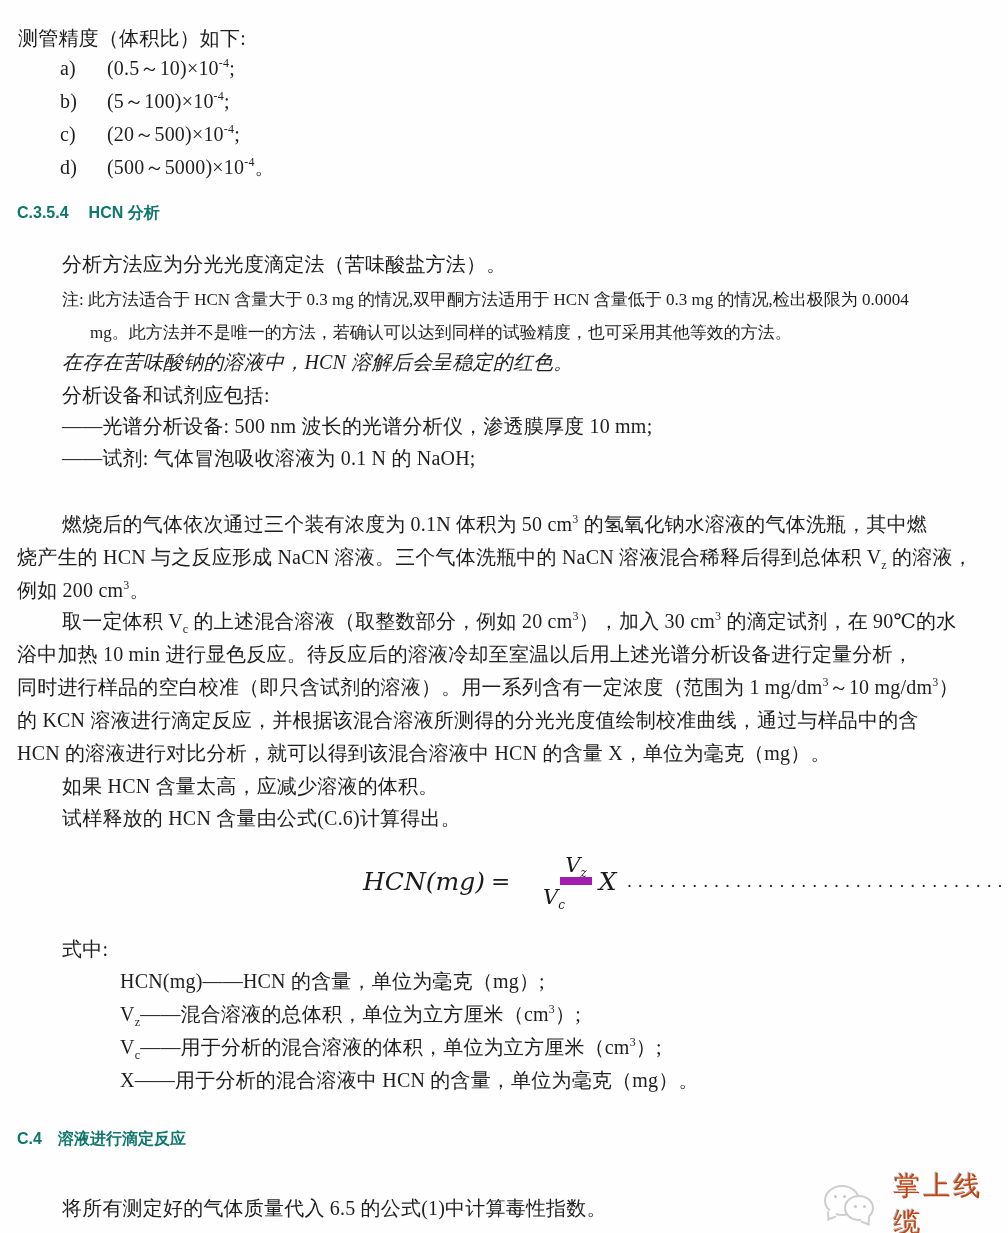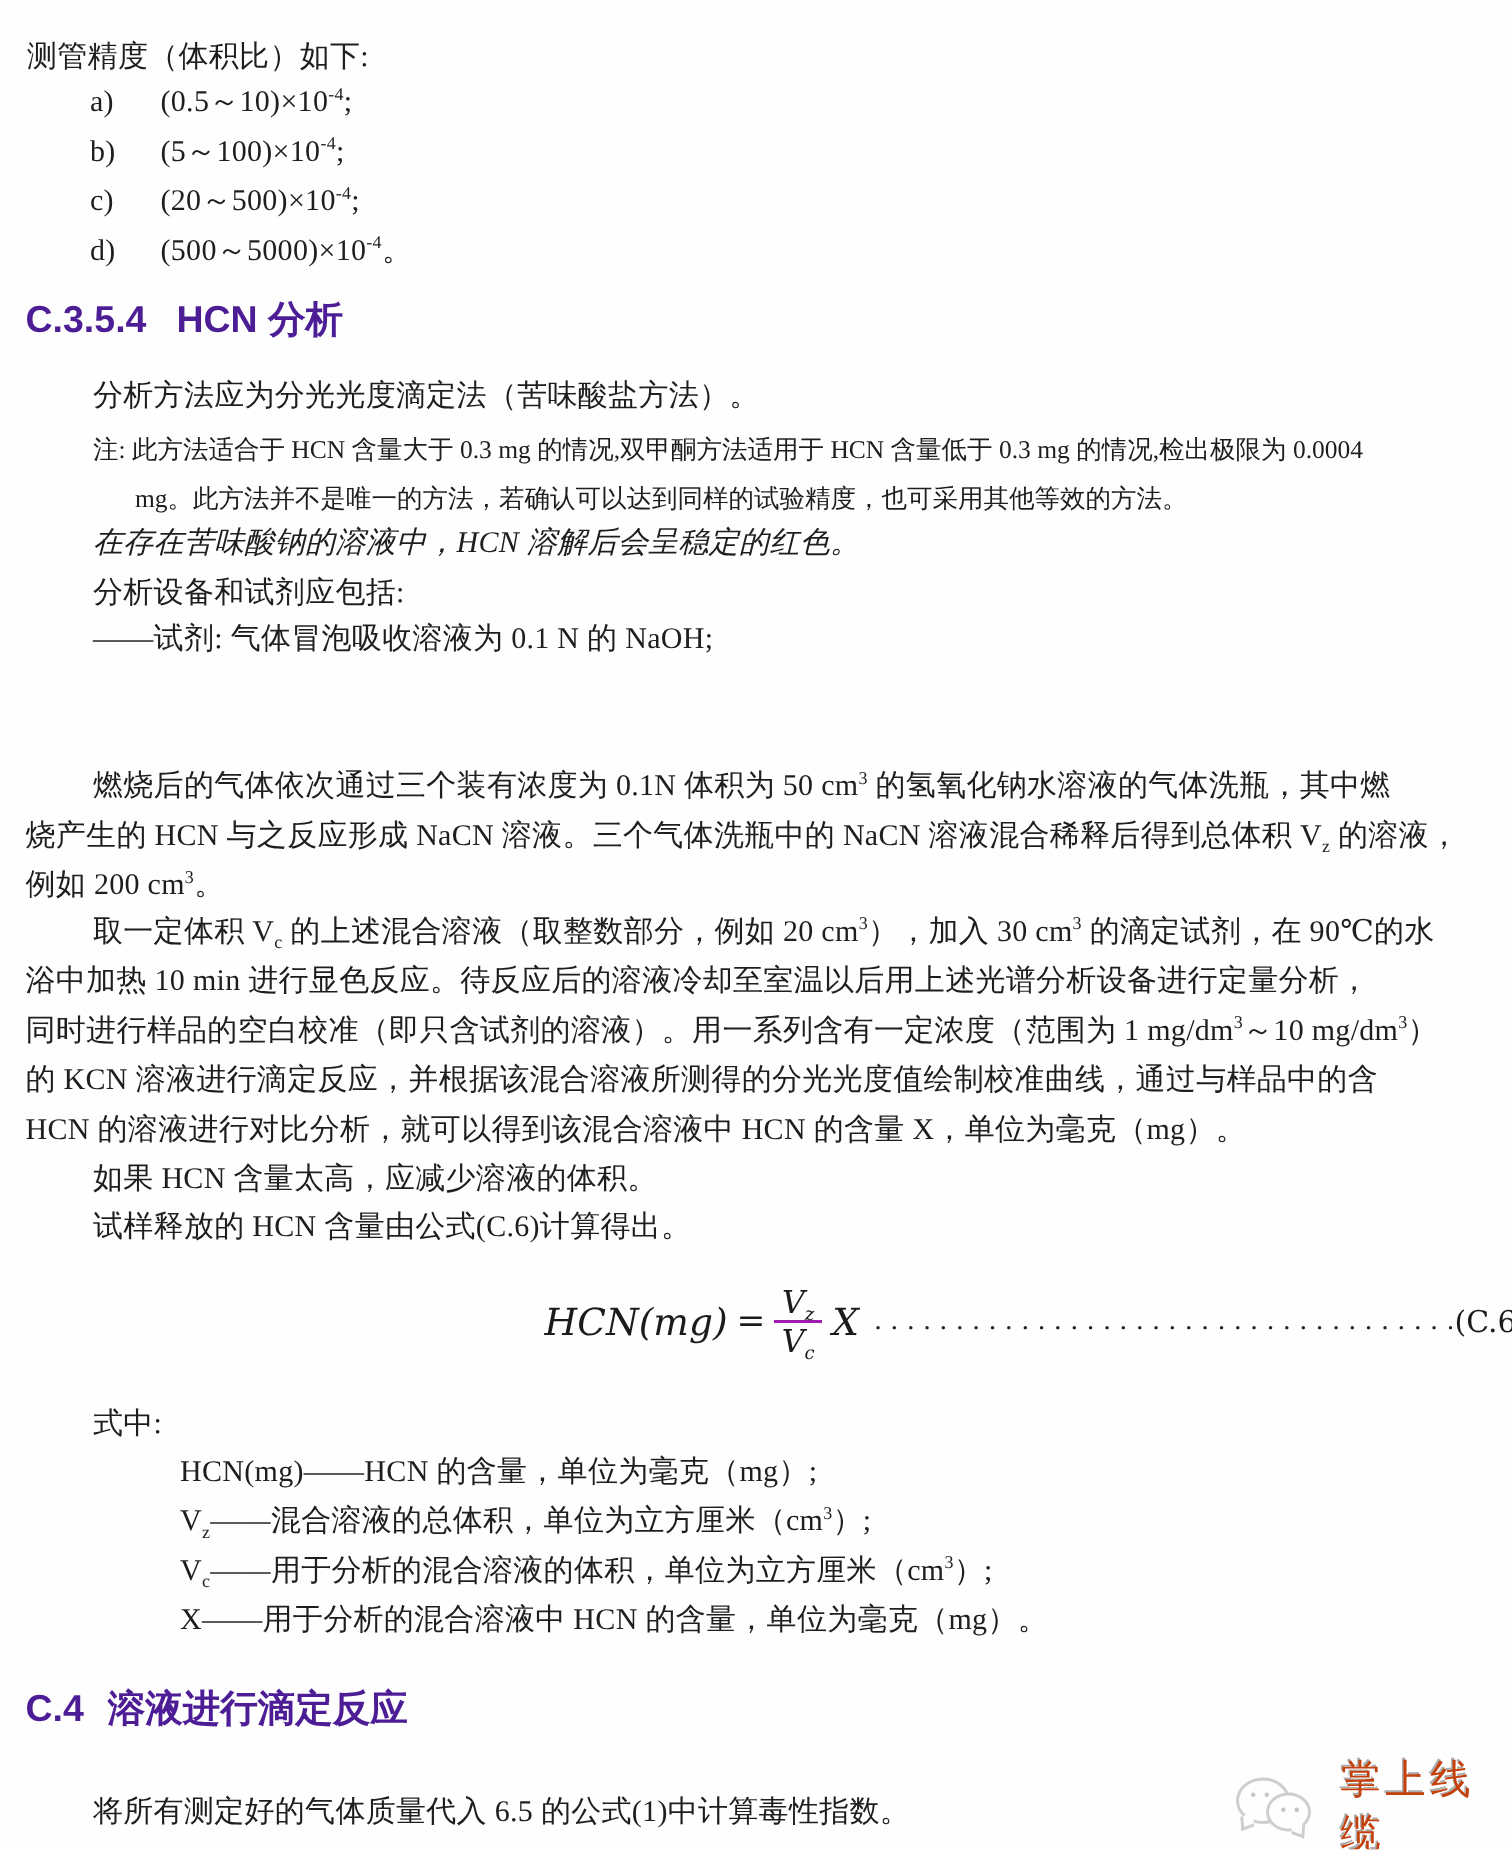--- a/index.html
+++ b/index.html
@@ -15,24 +15,24 @@
     position:absolute;
     font-size:20px;
     line-height:33px;
     white-space:nowrap;
     letter-spacing:0.2px;
   }
   .heading{
     position:absolute;
     font-family:"Liberation Sans","DejaVu Sans",sans-serif;
     font-weight:bold;
-    font-size:25px;
+    font-size:16px;
     line-height:30px;
     white-space:nowrap;
-    color:#4c1d95;
+    color:#0f766e;
   }
   .heading .h-num{margin-right:20px;}
   .note{
     position:absolute;
     font-size:17px;
     line-height:33px;
     white-space:nowrap;
   }
   .note .n2{padding-left:28px;}
   .list-row{display:flex;}
@@ -42,21 +42,21 @@
   
   .formula{
     position:absolute;top:845px;left:363px;height:72px;
     display:flex;align-items:center;
     font-family:"DejaVu Serif","Liberation Serif",serif;
     color:#1b1b1b;
   }
   .f-it{font-style:italic;font-size:25px;}
   .f-eq{margin:0 6px;font-size:23px;}
   .frac{display:inline-flex;flex-direction:column;align-items:center;font-style:italic;font-size:21px;line-height:1.05;}
-  .frac .num{border-bottom:2px solid #a21caf;padding:0 5px 1px 5px;}
+  .frac .num{border-bottom:8px solid #a21caf;padding:0 5px 1px 5px;margin-left:44px;}
   .frac .den{padding-top:1px;}
   .frac sub{font-size:12px;}
   .f-x{margin-left:7px;}
   .dots{
     font-style:normal;font-size:17px;letter-spacing:5.5px;
     width:385px;overflow:hidden;white-space:nowrap;
     margin-left:10px;color:#222;
   }
   .f-label{font-style:normal;font-size:20px;margin-left:2px;}
   
@@ -121,20 +121,21 @@
   <div class="note" style="top:283px;left:62px;">
     <div>注: 此方法适合于 HCN 含量大于 0.3 mg 的情况,双甲酮方法适用于 HCN 含量低于 0.3 mg 的情况,检出极限为 0.0004</div>
     <div class="n2">mg。此方法并不是唯一的方法，若确认可以达到同样的试验精度，也可采用其他等效的方法。</div>
   </div>
 
   <div class="line" style="top:346px;left:62px;font-style:italic;">在存在苦味酸钠的溶液中，HCN 溶解后会呈稳定的红色。</div>
 
   <div class="line" style="top:379px;left:62px;">分析设备和试剂应包括:</div>
 
   <div class="block" style="top:410px;left:62px;line-height:32px;">
+    <div>——光谱分析设备: 500 nm 波长的光谱分析仪，渗透膜厚度 10 mm;</div>
     <div>——试剂: 气体冒泡吸收溶液为 0.1 N 的 NaOH;</div>
   </div>
 
   <div class="block" style="top:508px;left:17px;">
     <div style="padding-left:45px;">燃烧后的气体依次通过三个装有浓度为 0.1N 体积为 50 cm<sup>3</sup> 的氢氧化钠水溶液的气体洗瓶，其中燃</div>
     <div>烧产生的 HCN 与之反应形成 NaCN 溶液。三个气体洗瓶中的 NaCN 溶液混合稀释后得到总体积 V<sub>z</sub> 的溶液，</div>
     <div>例如 200 cm<sup>3</sup>。</div>
   </div>
 
   <div class="block" style="top:605px;left:17px;">

